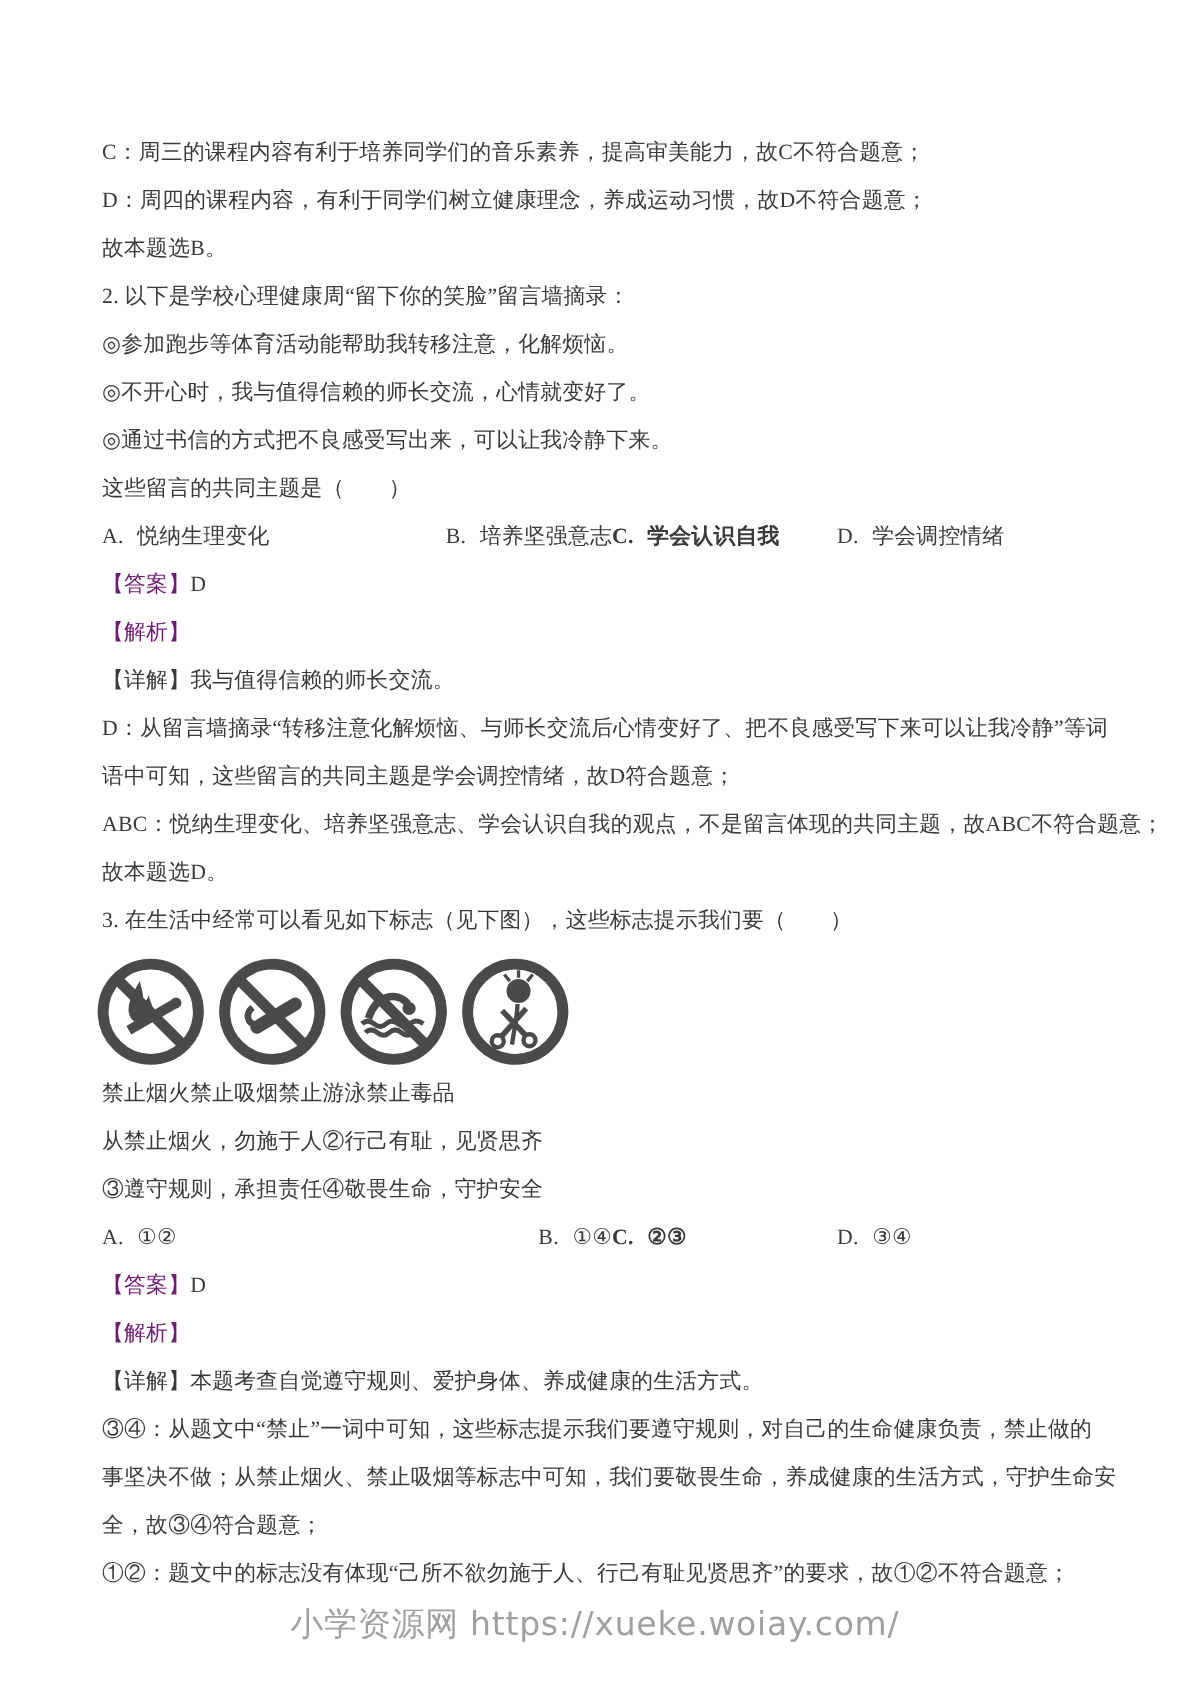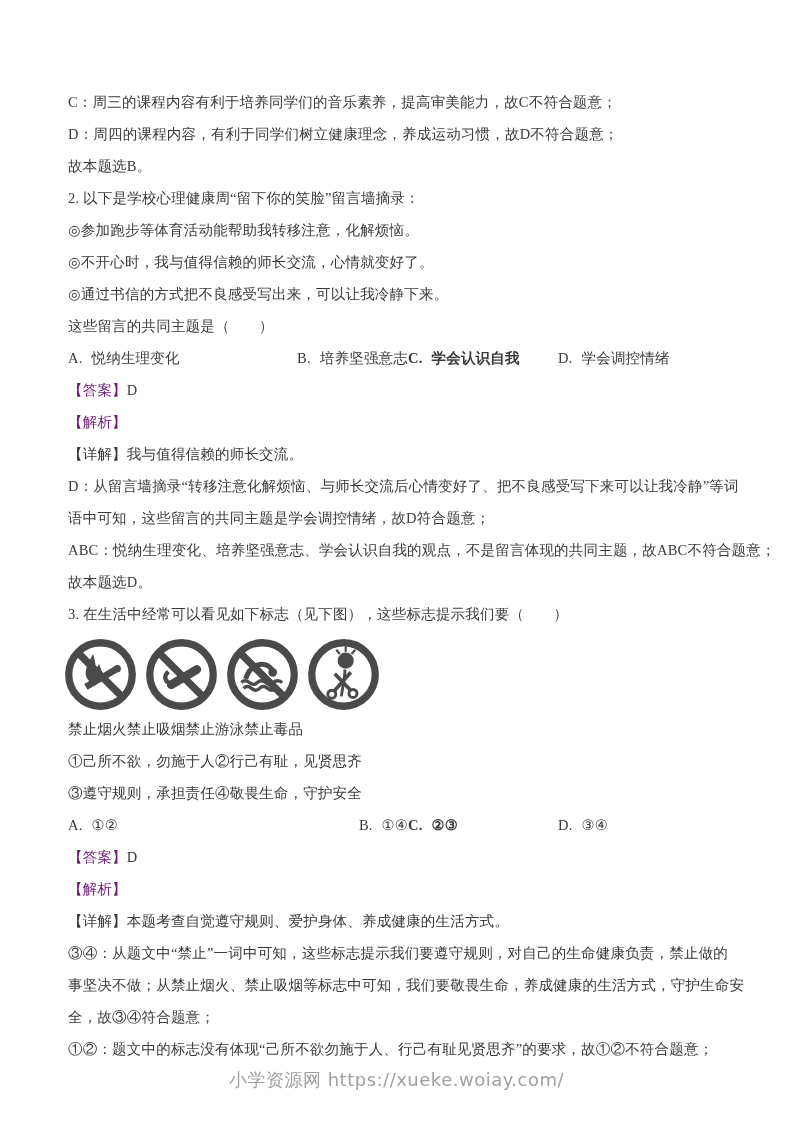--- a/index.html
+++ b/index.html
@@ -38,21 +38,21 @@
     gap:8px;
     margin:0 0 10px -4px;
     height:73px;
   }
   .sign{color:#4a4a4a;display:block;}
   .footer{
     position:absolute;
     left:0;top:1068px;
     width:793px;
     text-align:center;
-    font-size:18px;
+    font-size:22px;
     color:#a0a0a0;
     letter-spacing:0.5px;
     font-family:"DejaVu Sans","Liberation Sans",sans-serif;
   }
 </style>
 </head>
 <body>
 
 <div class="page">
   <div class="content">
@@ -118,21 +118,21 @@
         <line x1="61" y1="22" x2="66" y2="16" stroke="currentColor" stroke-width="3"></line>
         <line x1="37" y1="73" x2="60" y2="47" stroke="currentColor" stroke-width="5"></line>
         <line x1="59" y1="71" x2="38" y2="49" stroke="currentColor" stroke-width="5"></line>
         <circle cx="34" cy="77" r="5.5" fill="none" stroke="currentColor" stroke-width="4"></circle>
         <circle cx="63" cy="76" r="5.5" fill="none" stroke="currentColor" stroke-width="4"></circle>
         <circle cx="50" cy="50" r="43.5" fill="none" stroke="currentColor" stroke-width="10"></circle>
       </svg>
     </div>
 
     <p class="ln">禁止烟火禁止吸烟禁止游泳禁止毒品</p>
-    <p class="ln">①己所不欲，勿施于人②行己有耻，见贤思齐</p>
+    <p class="ln">从禁止烟火，勿施于人②行己有耻，见贤思齐</p>
     <p class="ln">③遵守规则，承担责任④敬畏生命，守护安全</p>
 
     <div class="ln opt-row">
       <span class="opt opt-1"><span class="opt-label">A.</span><span>①②</span></span>
       <span class="opt opt-2"><span class="opt-label">B.</span><span>①④</span></span>
       <span class="opt opt-3"><span class="opt-label">C.</span><span>②③</span></span>
       <span class="opt"><span class="opt-label">D.</span><span>③④</span></span>
     </div>
 
     <p class="ln"><span class="lbl-blue">【答案】</span><span>D</span></p>

